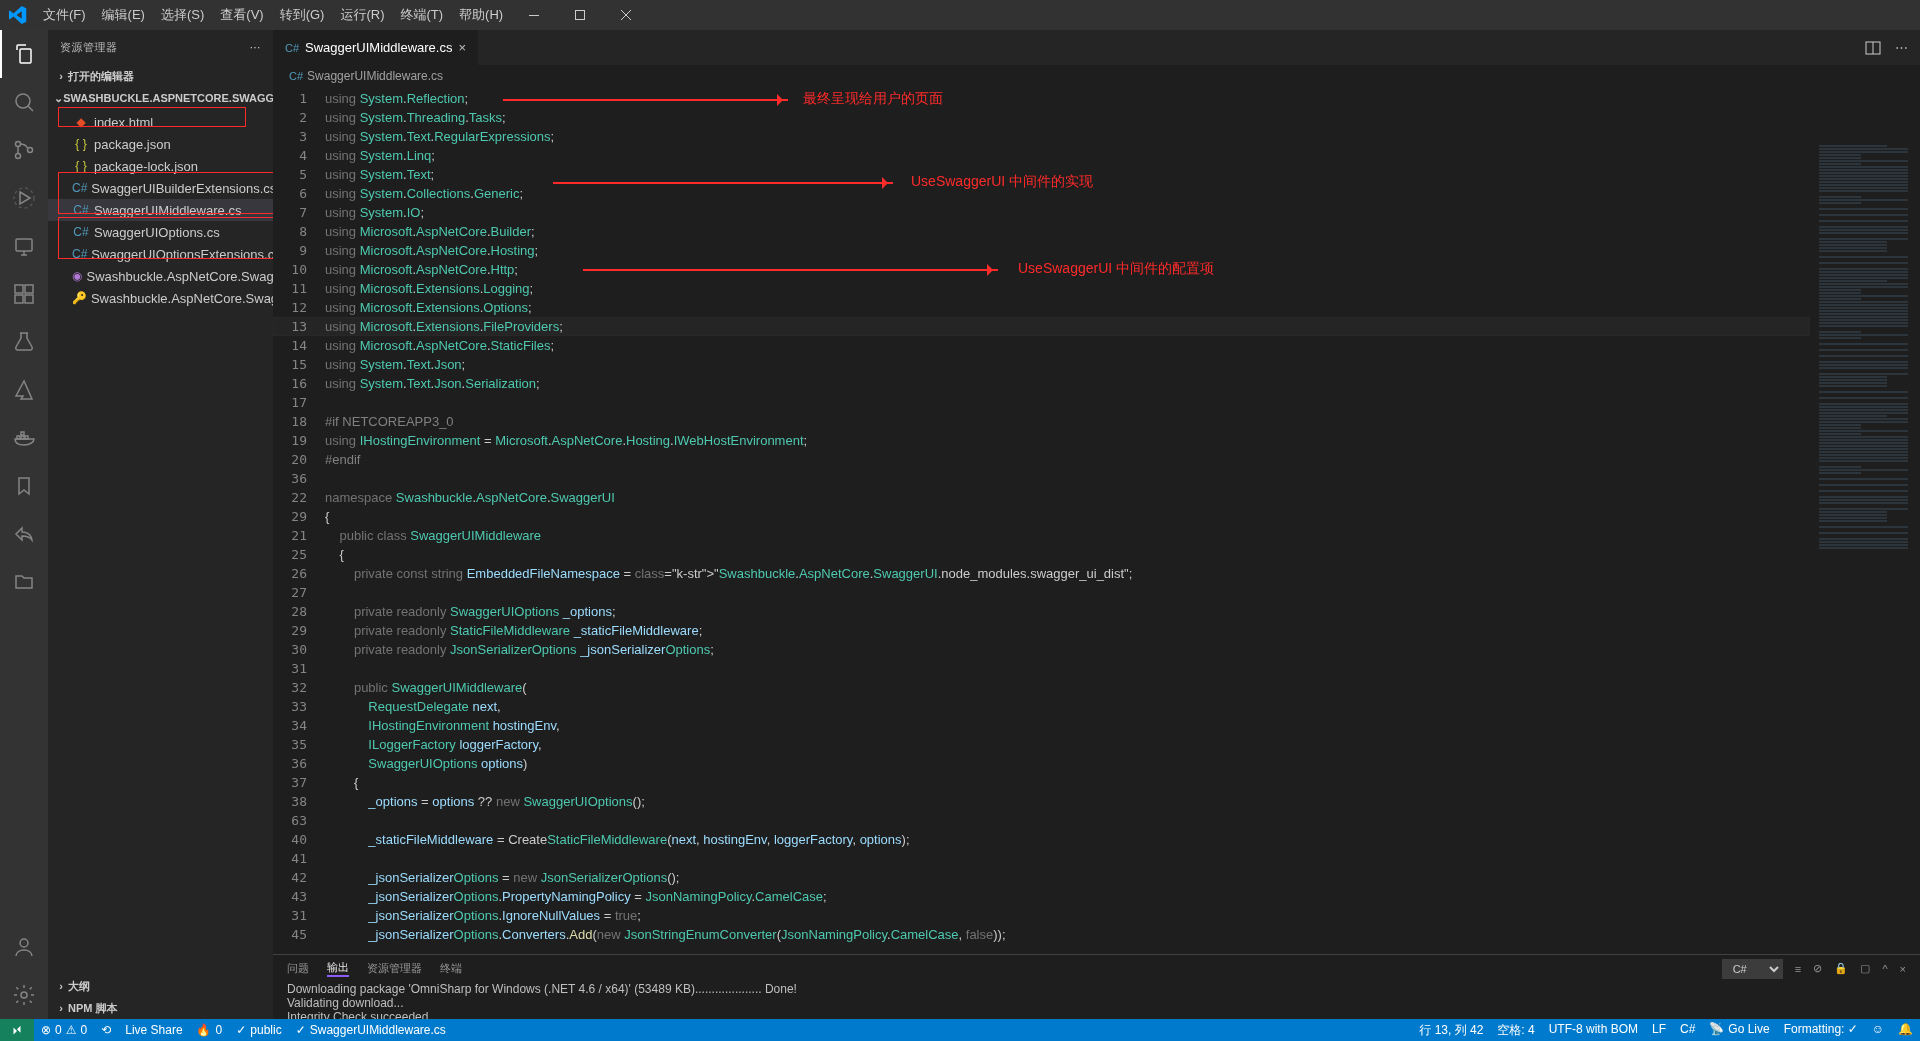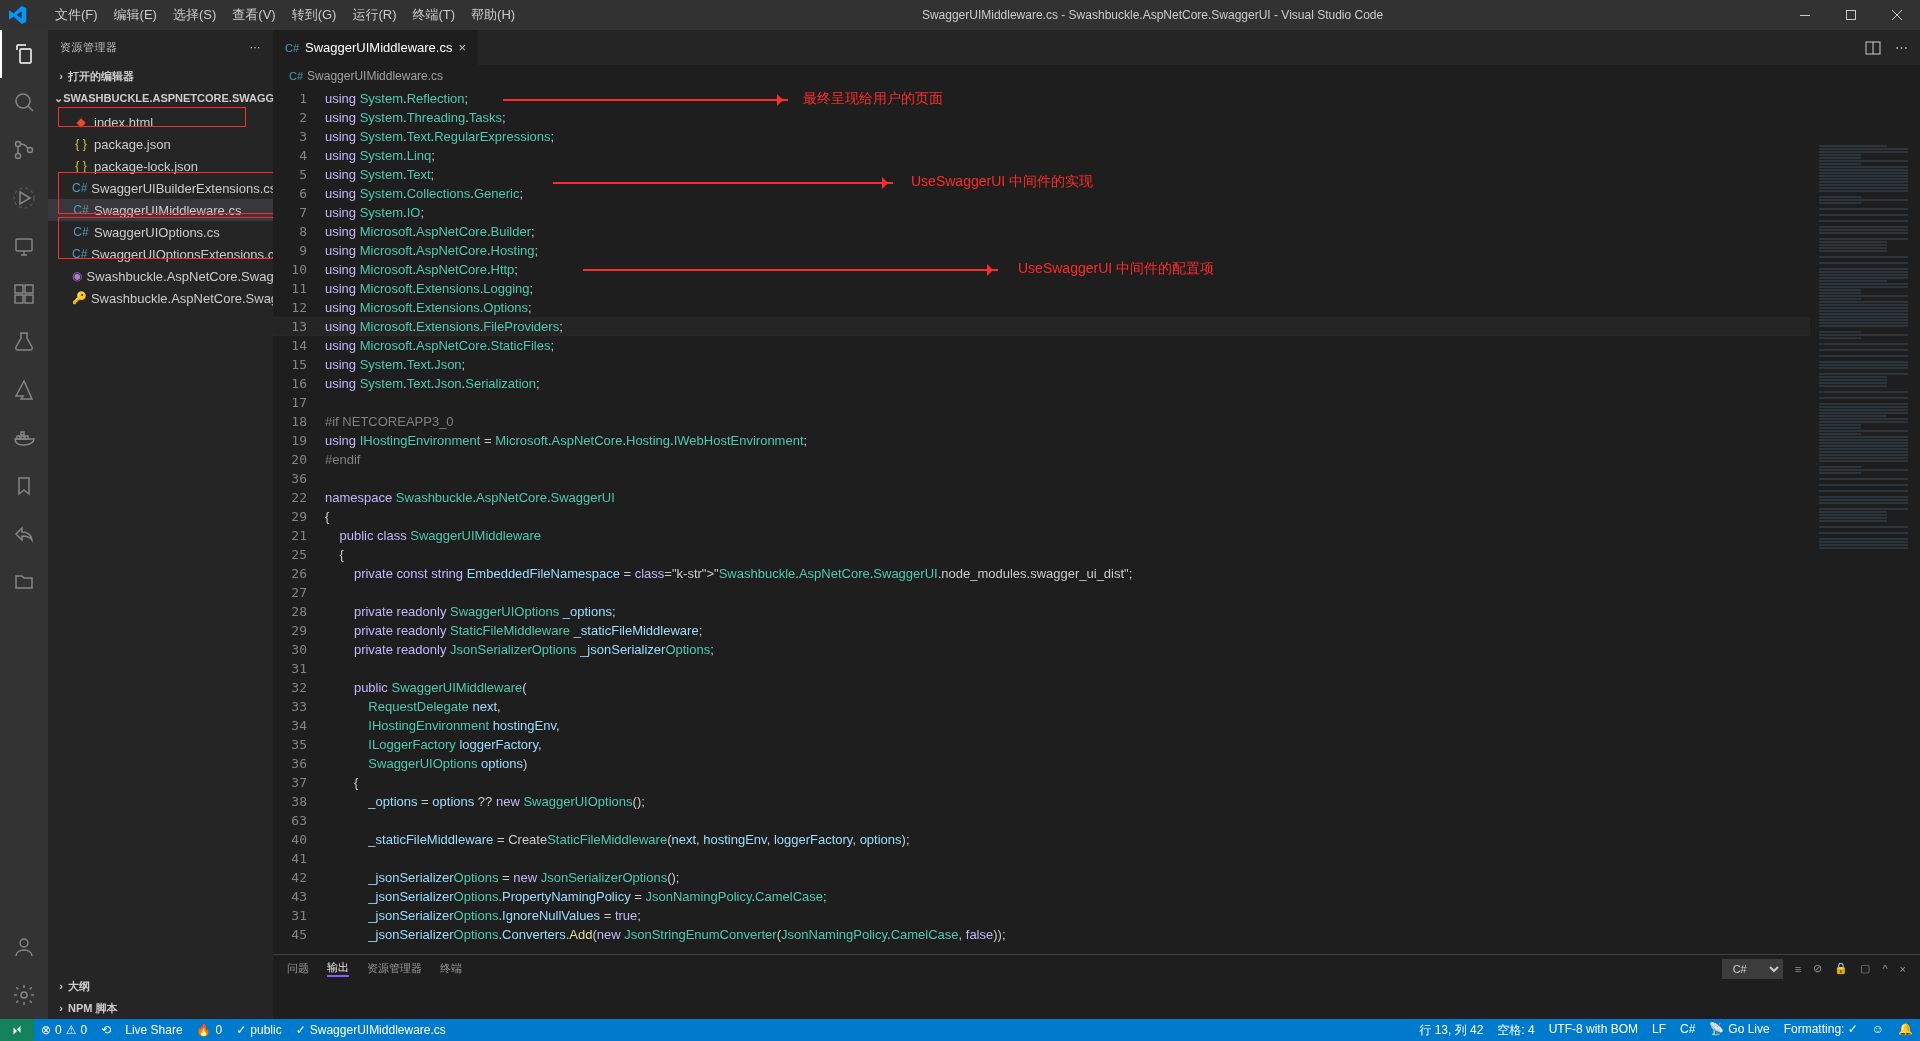--- a/index.html
+++ b/index.html
@@ -1,19 +1,19 @@
 <!DOCTYPE html>
 <html><head>
 <meta charset="utf-8">
 <style>
 * { margin: 0; padding: 0; box-sizing: border-box; font-family: "Segoe UI", "Microsoft YaHei", sans-serif; }
 body { background: #1e1e1e; color: #cccccc; width: 1920px; height: 1041px; overflow: hidden; display: flex; flex-direction: column; font-size: 13px; }
 
 
-.titlebar { height: 30px; background: #323233; display: flex; align-items: center; gap: 12px; -webkit-app-region: drag; }
+.titlebar { height: 30px; background: #323233; display: flex; align-items: center; -webkit-app-region: drag; }
 .titlebar .app-icon { width: 35px; display: flex; justify-content: center; align-items: center; }
 .titlebar .menu { display: flex; }
 .titlebar .menu-item { padding: 0 8px; line-height: 30px; color: #cccccc; cursor: pointer; }
 .titlebar .title { flex: 1; text-align: center; color: #cccccc; font-size: 12px; }
 .titlebar .win-controls { display: flex; }
 .titlebar .win-btn { width: 46px; height: 30px; display: flex; align-items: center; justify-content: center; color: #cccccc; }
 
 
 .workbench { flex: 1; display: flex; min-height: 0; }
 .activitybar { width: 48px; background: #333333; display: flex; flex-direction: column; align-items: center; }
@@ -44,21 +44,21 @@
 .tab .close { opacity: 0.7; }
 .tabs-actions { margin-left: auto; display: flex; align-items: center; gap: 14px; padding-right: 12px; color: #ccc; }
 .breadcrumb { height: 22px; display: flex; align-items: center; padding: 0 16px; color: #a0a0a0; font-size: 12px; gap: 4px; }
 
 .editor-body { flex: 1; display: flex; min-height: 0; position: relative; }
 .gutter { width: 52px; text-align: right; color: #858585; padding-top: 2px; }
 .gutter div { height: 19px; line-height: 19px; padding-right: 18px; font-family: Consolas, monospace; font-size: 13px; }
 .codepane { flex: 1; overflow: hidden; font-family: Consolas, monospace; font-size: 13px; padding-top: 2px; white-space: pre; position: relative; }
 .codepane .line { height: 19px; line-height: 19px; }
 .hl-line { position: absolute; left: 0; right: 110px; height: 19px; background: rgba(255,255,255,0.03); border: 1px solid #282828; top: calc(2px + 12 * 19px); }
-.k-blue { color: #c4b5fd; }
+.k-blue { color: #737373; }
 .k-teal { color: #4ec9b0; }
 .k-pale { color: #9cdcfe; }
 .k-yellow { color: #dcdcaa; }
 .k-gray { color: #808080; }
 
 .minimap { position: absolute; right: 0; top: 57px; bottom: 0; width: 105px; background: linear-gradient(#1e1e1e,#1e1e1e); overflow: hidden; }
 .minimap .mmline { height: 2px; margin: 1px 4px; background: #3a4a5a; opacity: 0.5; }
 .minimap .mmline.short { width: 40%; }
 .minimap .mmline.med { width: 65%; }
 .minimap .mmline.long { width: 85%; }
@@ -94,21 +94,20 @@
   <div class="menu">
     <div class="menu-item">文件(F)</div>
     <div class="menu-item">编辑(E)</div>
     <div class="menu-item">选择(S)</div>
     <div class="menu-item">查看(V)</div>
     <div class="menu-item">转到(G)</div>
     <div class="menu-item">运行(R)</div>
     <div class="menu-item">终端(T)</div>
     <div class="menu-item">帮助(H)</div>
   </div>
-  <div class="title">SwaggerUIMiddleware.cs - Swashbuckle.AspNetCore.SwaggerUI - Visual Studio Code</div>
   <div class="win-controls">
     <div class="win-btn">
         <svg width="10" height="1">
           <rect width="10" height="1" fill="#ccc"></rect>
         </svg>
       </div>
     <div class="win-btn">
         <svg width="10" height="10">
           <rect x="0.5" y="0.5" width="9" height="9" fill="none" stroke="#ccc"></rect>
         </svg>
@@ -510,20 +509,25 @@
         <div class="p-actions">
           <select class="panel-select"><option>C#</option></select>
           <span>≡</span>
           <span>⊘</span>
           <span>🔒</span>
           <span>▢</span>
           <span>^</span>
           <span>×</span>
         </div>
       </div>
+      <div class="panel-body" id="panel-body">
+          <div>Downloading package 'OmniSharp for Windows (.NET 4.6 / x64)' (53489 KB).................... Done!</div>
+          <div>Validating download...</div>
+          <div>Integrity Check succeeded.</div>
+        </div>
     </div>
   </div>
 </div>
 
 <div class="statusbar">
   <div class="status-remote">
       <svg width="14" height="14" viewBox="0 0 16 16">
         <path fill="#fff" d="M4 5l4 4-4 4V5zm8 6l-4-4 4-4v8z"></path>
       </svg>
     </div>

